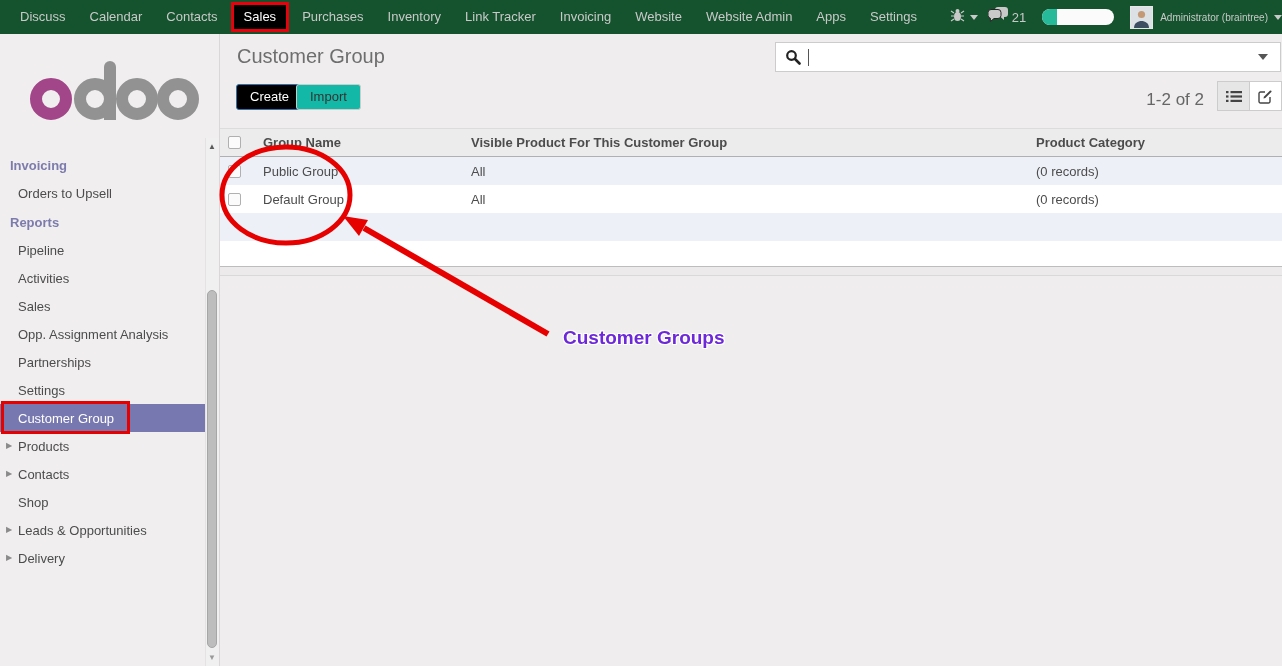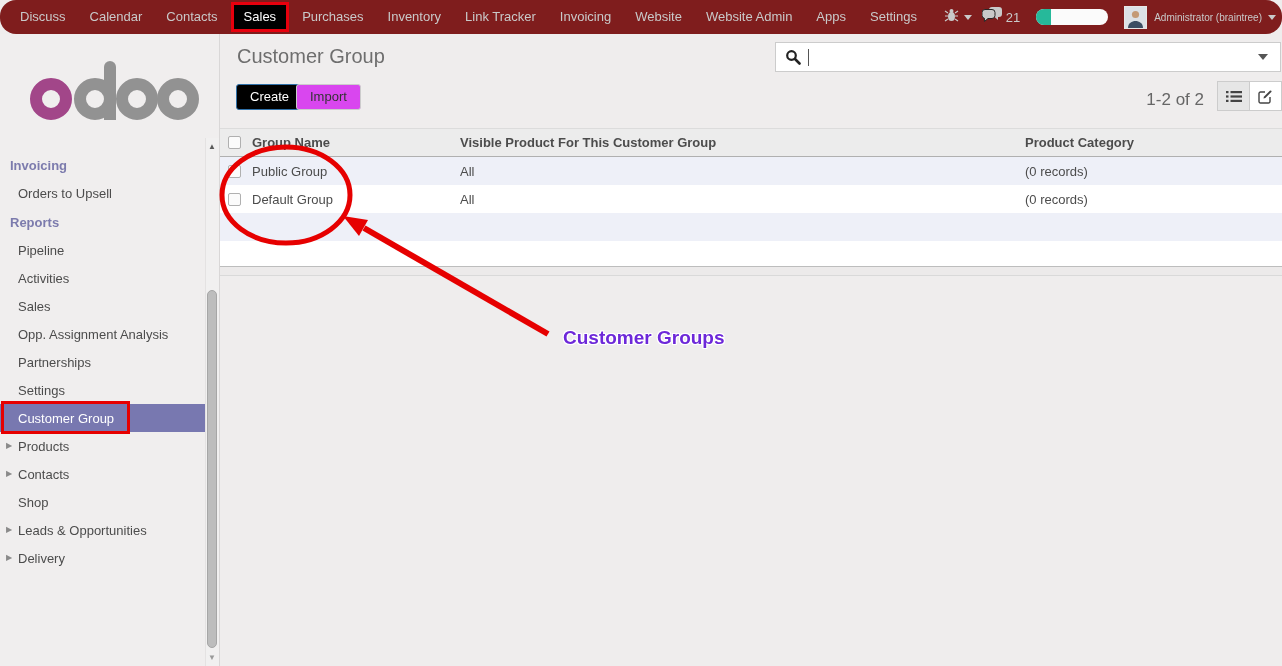--- a/index.html
+++ b/index.html
@@ -1,27 +1,27 @@
 <!DOCTYPE html>
 <html><head>
 <meta charset="utf-8">
 <style>
   html,body{margin:0;padding:0;}
   body{
     width:1282px;height:666px;position:relative;overflow:hidden;
     font-family:"Liberation Sans",sans-serif;background:#efeded;
   }
   
-  .topbar{position:absolute;top:0;left:0;width:1282px;height:34px;background:#7f1d1d;
-    display:flex;align-items:center;z-index:20;padding-left:8px;box-sizing:border-box;border-radius:16px;}
+  .topbar{position:absolute;top:0;left:0;width:1282px;height:34px;background:#14532d;
+    display:flex;align-items:center;z-index:20;padding-left:8px;box-sizing:border-box;}
   .nav-item{color:#c9c9c9;font-size:13px;padding:0 12px;height:34px;line-height:34px;
     white-space:nowrap;cursor:pointer;}
   .nav-item.active{background:#000;color:#fff;border:3px solid #e8000d;height:30px;
     line-height:24px;margin:2px 1px;padding:0 10px;box-sizing:border-box;}
-  .systray{margin-left:auto;display:flex;align-items:center;padding-right:6px;}
+  .systray{margin-left:auto;display:flex;align-items:center;}
   .tray-caret{width:0;height:0;border-left:4px solid transparent;border-right:4px solid transparent;
     border-top:5px solid #c9c9c9;margin:0 10px 0 5px;}
   .msg-count{color:#c9c9c9;font-size:13px;margin:0 6px 0 4px;}
   .pill{width:72px;height:16px;background:#fbfbfb;border-radius:8px;overflow:hidden;margin:0 16px 0 10px;}
   .pill-fill{width:15px;height:16px;background:#26b99a;}
   .avatar{width:21px;height:21px;margin-right:7px;border:1px solid #e7e7e7;box-sizing:content-box;}
   .user-name{color:#c9c9c9;font-size:10px;}
   .user-caret{width:0;height:0;border-left:4px solid transparent;border-right:4px solid transparent;
     border-top:5px solid #c9c9c9;margin-left:6px;}
   
@@ -54,38 +54,38 @@
   .searchbox{position:absolute;left:555px;top:8px;right:1px;height:30px;background:#fff;
     border:1px solid #ccc;display:flex;align-items:center;box-sizing:border-box;}
   .searchbox svg{margin-left:9px;flex:none;}
   .search-cursor{width:1px;height:17px;background:#555;margin-left:7px;flex:none;}
   .searchbox input{flex:1;border:none;outline:none;font-size:13px;height:24px;background:transparent;}
   .search-caret{width:0;height:0;border-left:5px solid transparent;border-right:5px solid transparent;
     border-top:6px solid #555;margin-right:12px;flex:none;cursor:pointer;}
   .btn{position:absolute;top:50px;height:26px;font-size:13px;line-height:24px;border-radius:3px;
     padding:0 13px;cursor:pointer;box-sizing:border-box;}
   .btn-create{left:16px;background:#000000;border:1px solid #3071a9;color:#fff;}
-  .btn-import{left:76px;background:#d946ef;border:1px solid #ccc;color:#333;}
+  .btn-import{left:76px;background:#14b8a6;border:1px solid #ccc;color:#333;}
   .pager{position:absolute;right:78px;top:56px;font-size:17px;color:#666;}
   .switcher{position:absolute;right:0;top:47px;height:30px;display:flex;}
   .switch-btn{width:33px;height:30px;border:1px solid #ccc;background:#fff;box-sizing:border-box;
     display:flex;align-items:center;justify-content:center;cursor:pointer;}
   .switch-btn+.switch-btn{margin-left:-1px;}
   .switch-btn.active{background:#e6e6e6;}
   
   .ltable{position:absolute;left:0;top:94px;right:0;}
   .thead{display:flex;height:29px;background:#ececec;border-top:1px solid #dcdcdc;
     border-bottom:1px solid #b0b0b0;align-items:center;box-sizing:border-box;}
   .thead .tcell{font-weight:bold;color:#4c4c4c;font-size:13px;}
   .trow{display:flex;height:28px;align-items:center;font-size:13px;color:#4c4c4c;}
   .trow.odd{background:#eef0f8;}
   .trow.even{background:#fff;}
   .col-cb{width:32px;padding-left:8px;box-sizing:border-box;flex:none;display:flex;align-items:center;}
   .cb{width:13px;height:13px;border:1px solid #b0b0b0;border-radius:2px;background:#fbfbfb;box-sizing:border-box;}
-  .col1{width:208px;flex:none;}
+  .col1{width:208px;flex:none;margin-left:11px;}
   .col2{width:565px;flex:none;}
   .col3{flex:1;}
   .filler.odd{height:28px;background:#eef0f8;}
   .filler.even{height:26px;background:#fff;border-bottom:1px solid #bdbdbd;box-sizing:border-box;}
   .table-shadow{height:8px;background:#eceaea;border-bottom:1px solid #d9d9d9;}
   
   .overlay{position:absolute;top:0;left:0;z-index:50;pointer-events:none;}
   .annot-label{position:absolute;left:563px;top:327px;z-index:51;color:#6d28d9;font-weight:bold;
     font-size:19px;pointer-events:none;
     text-shadow:1px 0 0 #fff,-1px 0 0 #fff,0 1px 0 #fff,0 -1px 0 #fff,1px 1px 0 #fff,-1px -1px 0 #fff,1px -1px 0 #fff,-1px 1px 0 #fff;}

